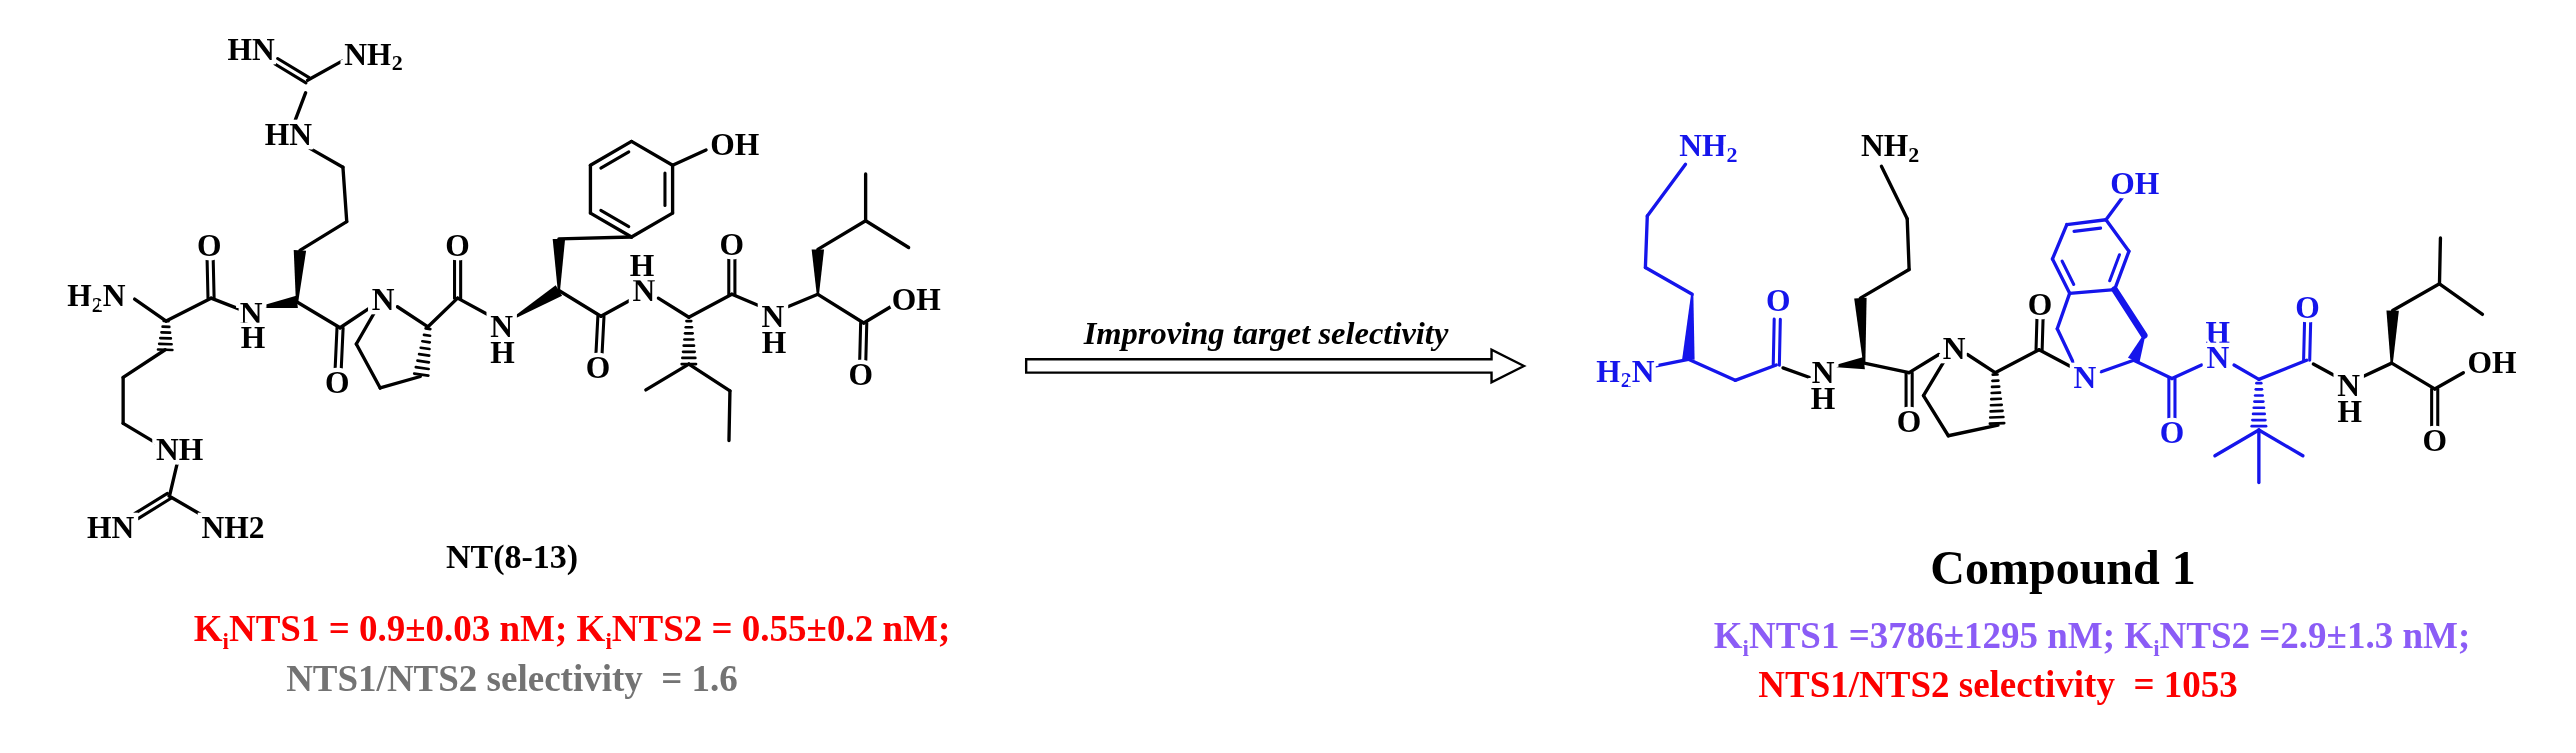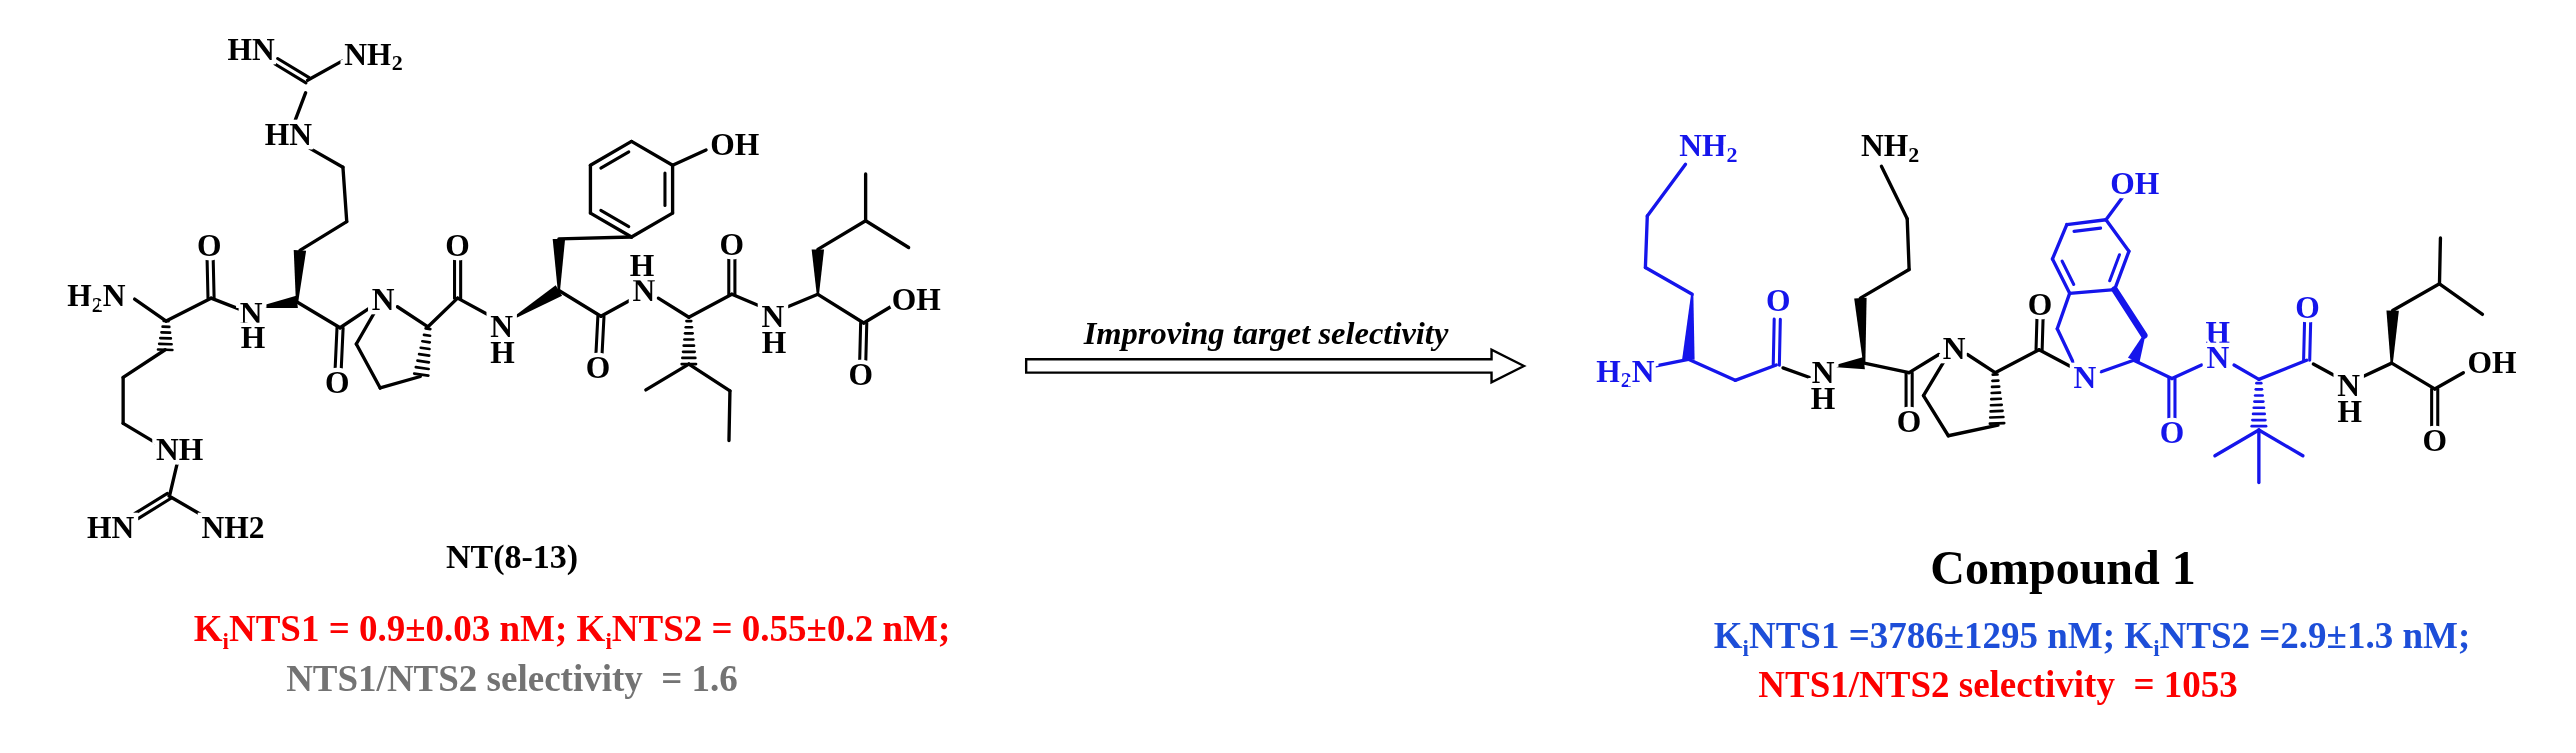--- a/index.html
+++ b/index.html
@@ -236,16 +236,16 @@
 
   <svg width="2576" height="753" viewBox="0 0 2694 788">
     <polygon id="arrow-poly" fill="#ffffff" stroke="#000000" stroke-width="2.5" stroke-linejoin="miter" points="1073,376 1560,376 1560,366 1594,383 1560,400 1560,390 1073,390"></polygon>
   </svg>
 
   <div class="caption" style="left: 1266px; top: 334px; font-size: 32.5px; color: rgb(0, 0, 0); font-style: italic;">Improving target selectivity</div>
   <div class="caption" style="left: 512px; top: 558px; font-size: 34px; color: rgb(0, 0, 0);">NT(8-13)</div>
   <div class="caption" style="left: 524px; top: 629px; font-size: 37px; color: rgb(252, 0, 0); margin-left: 48px;">K<sub>i</sub>NTS1 = 0.9±0.03 nM; K<sub>i</sub>NTS2 = 0.55±0.2 nM;</div>
   <div class="caption" style="left: 512px; top: 679px; font-size: 37px; color: #737373;">NTS1/NTS2 selectivity  = 1.6</div>
   <div class="caption" style="left: 2063px; top: 569px; font-size: 48px; color: rgb(0, 0, 0);">Compound 1</div>
-  <div class="caption" style="left: 2092px; top: 636px; font-size: 37px; color: #1d4ed8;">K<sub>i</sub>NTS1 =3786±1295 nM; K<sub>i</sub>NTS2 =2.9±1.3 nM;</div>
+  <div class="caption" style="left: 2092px; top: 636px; font-size: 37px; color: #8b5cf6;">K<sub>i</sub>NTS1 =3786±1295 nM; K<sub>i</sub>NTS2 =2.9±1.3 nM;</div>
   <div class="caption" style="left: 1998px; top: 685px; font-size: 37px; color: rgb(252, 0, 0);">NTS1/NTS2 selectivity  = 1053</div>
 </div>
 
 
 </body></html>

